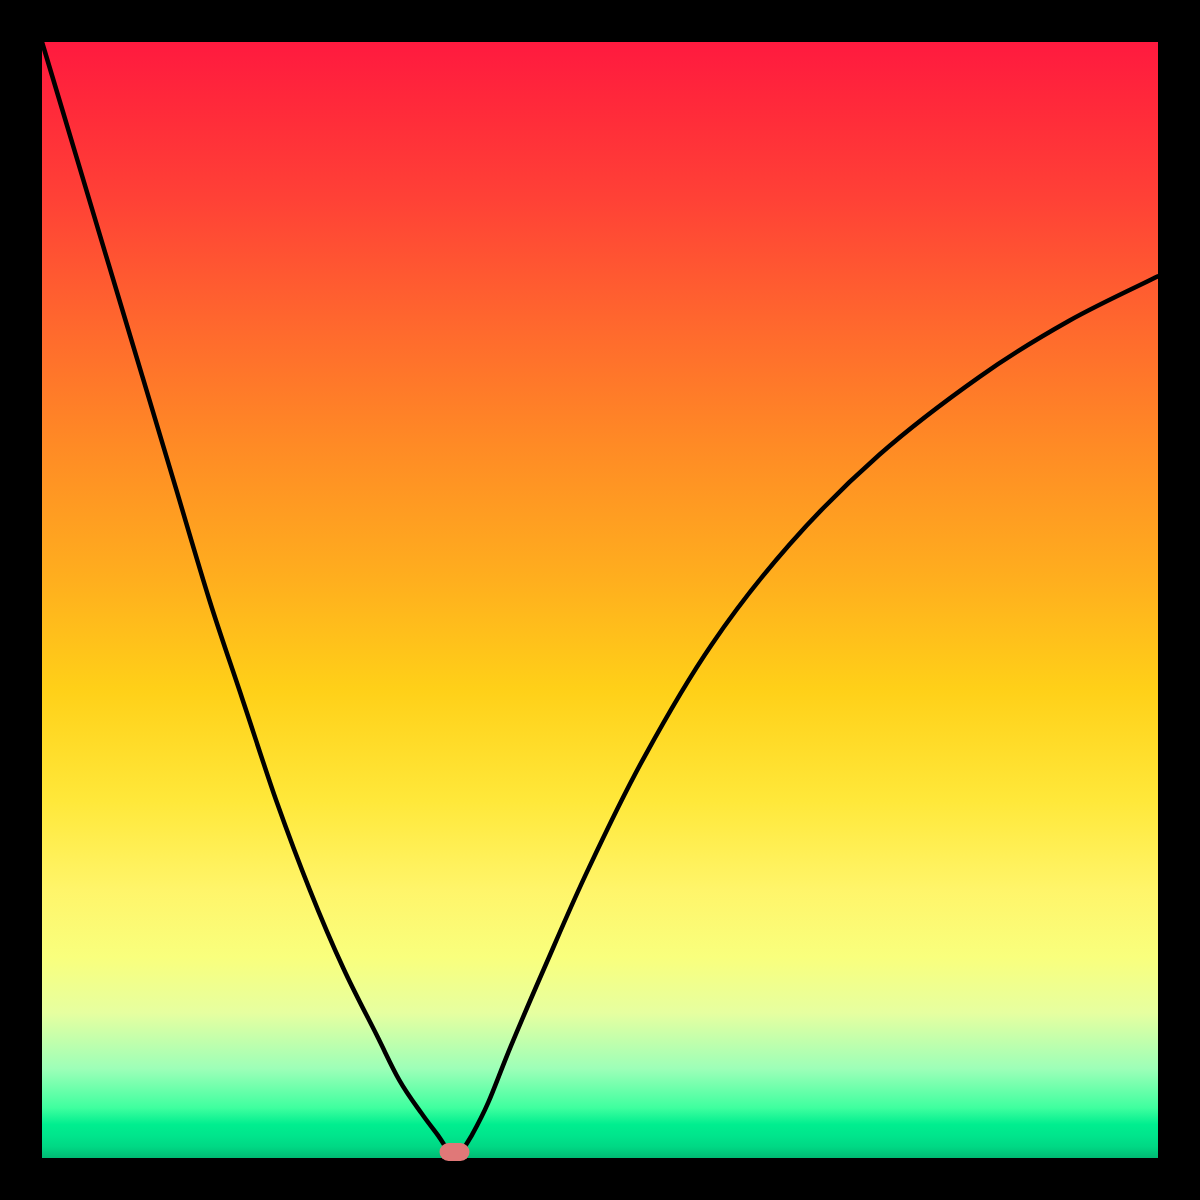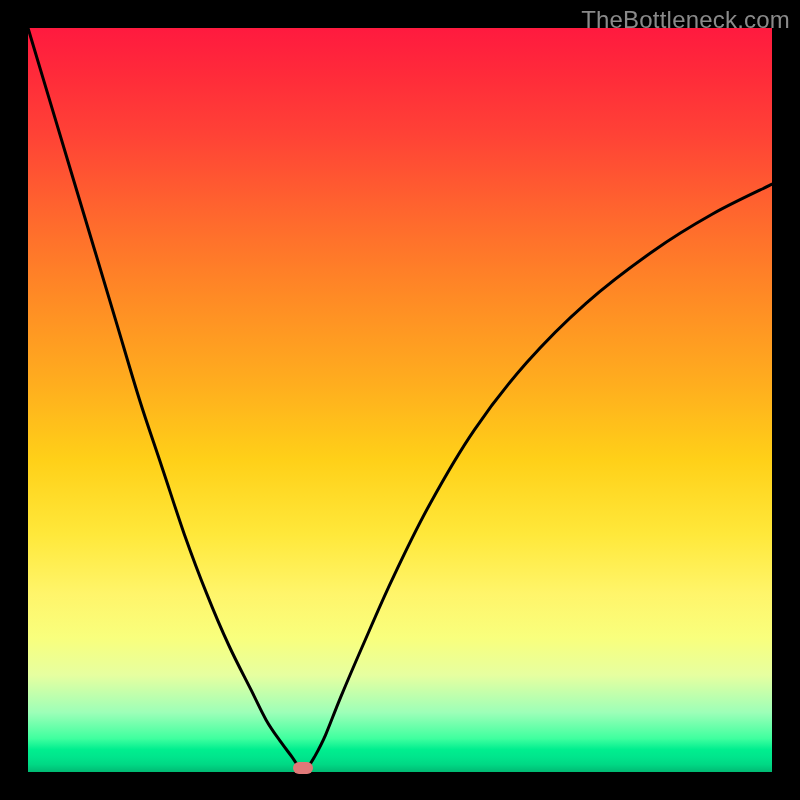--- a/index.html
+++ b/index.html
@@ -75,14 +75,13 @@
 </head>
 <body>
 
 <div class="frame">
   <div class="plot">
     <svg class="curve" viewBox="0 0 744 744" preserveAspectRatio="none">
       <path id="curve-path" d="M 0.0 0.0 C 3.7 12.4, 14.9 49.6, 22.3 74.4 C 29.8 99.2, 37.2 124.0, 44.6 148.8 C 52.1 173.6, 59.5 198.4, 67.0 223.2 C 74.4 248.0, 81.8 272.8, 89.3 297.6 C 96.7 322.4, 104.2 348.4, 111.6 372.0 C 119.0 395.6, 126.5 416.6, 133.9 439.0 C 141.4 461.3, 148.8 484.8, 156.2 505.9 C 163.7 527.0, 171.1 546.8, 178.6 565.4 C 186.0 584.0, 193.4 601.4, 200.9 617.5 C 208.3 633.6, 217.0 649.8, 223.2 662.2 C 229.4 674.6, 233.1 683.2, 238.1 691.9 C 243.0 700.6, 248.6 708.0, 253.0 714.2 C 257.3 720.4, 261.0 724.8, 264.1 729.1 C 267.2 733.5, 269.7 737.8, 271.6 740.3 C 273.4 742.8, 274.0 744.0, 275.3 744.0 C 276.5 744.0, 277.1 742.8, 279.0 740.3 C 280.9 737.8, 283.3 734.7, 286.4 729.1 C 289.5 723.5, 293.3 716.7, 297.6 706.8 C 301.9 696.9, 306.3 684.5, 312.5 669.6 C 318.7 654.7, 326.1 637.4, 334.8 617.5 C 343.5 597.7, 353.4 574.1, 364.6 550.6 C 375.7 527.0, 388.1 501.0, 401.8 476.2 C 415.4 451.4, 430.3 425.3, 446.4 401.8 C 462.5 378.2, 479.9 355.9, 498.5 334.8 C 517.1 313.7, 536.9 293.9, 558.0 275.3 C 579.1 256.7, 603.9 238.1, 625.0 223.2 C 646.0 208.3, 664.6 197.2, 684.5 186.0 C 704.3 174.8, 734.1 161.2, 744.0 156.2" fill="none" stroke="#000000" stroke-width="3" stroke-linejoin="round" stroke-linecap="round"></path>
     </svg>
     <div id="marker" class="marker" style="left: 275.28px; top: 740px; background: rgb(224, 120, 120);"></div>
   </div>
-  <div class="watermark">TheBottleneck.com</div>
 </div>
 
 </body></html>

